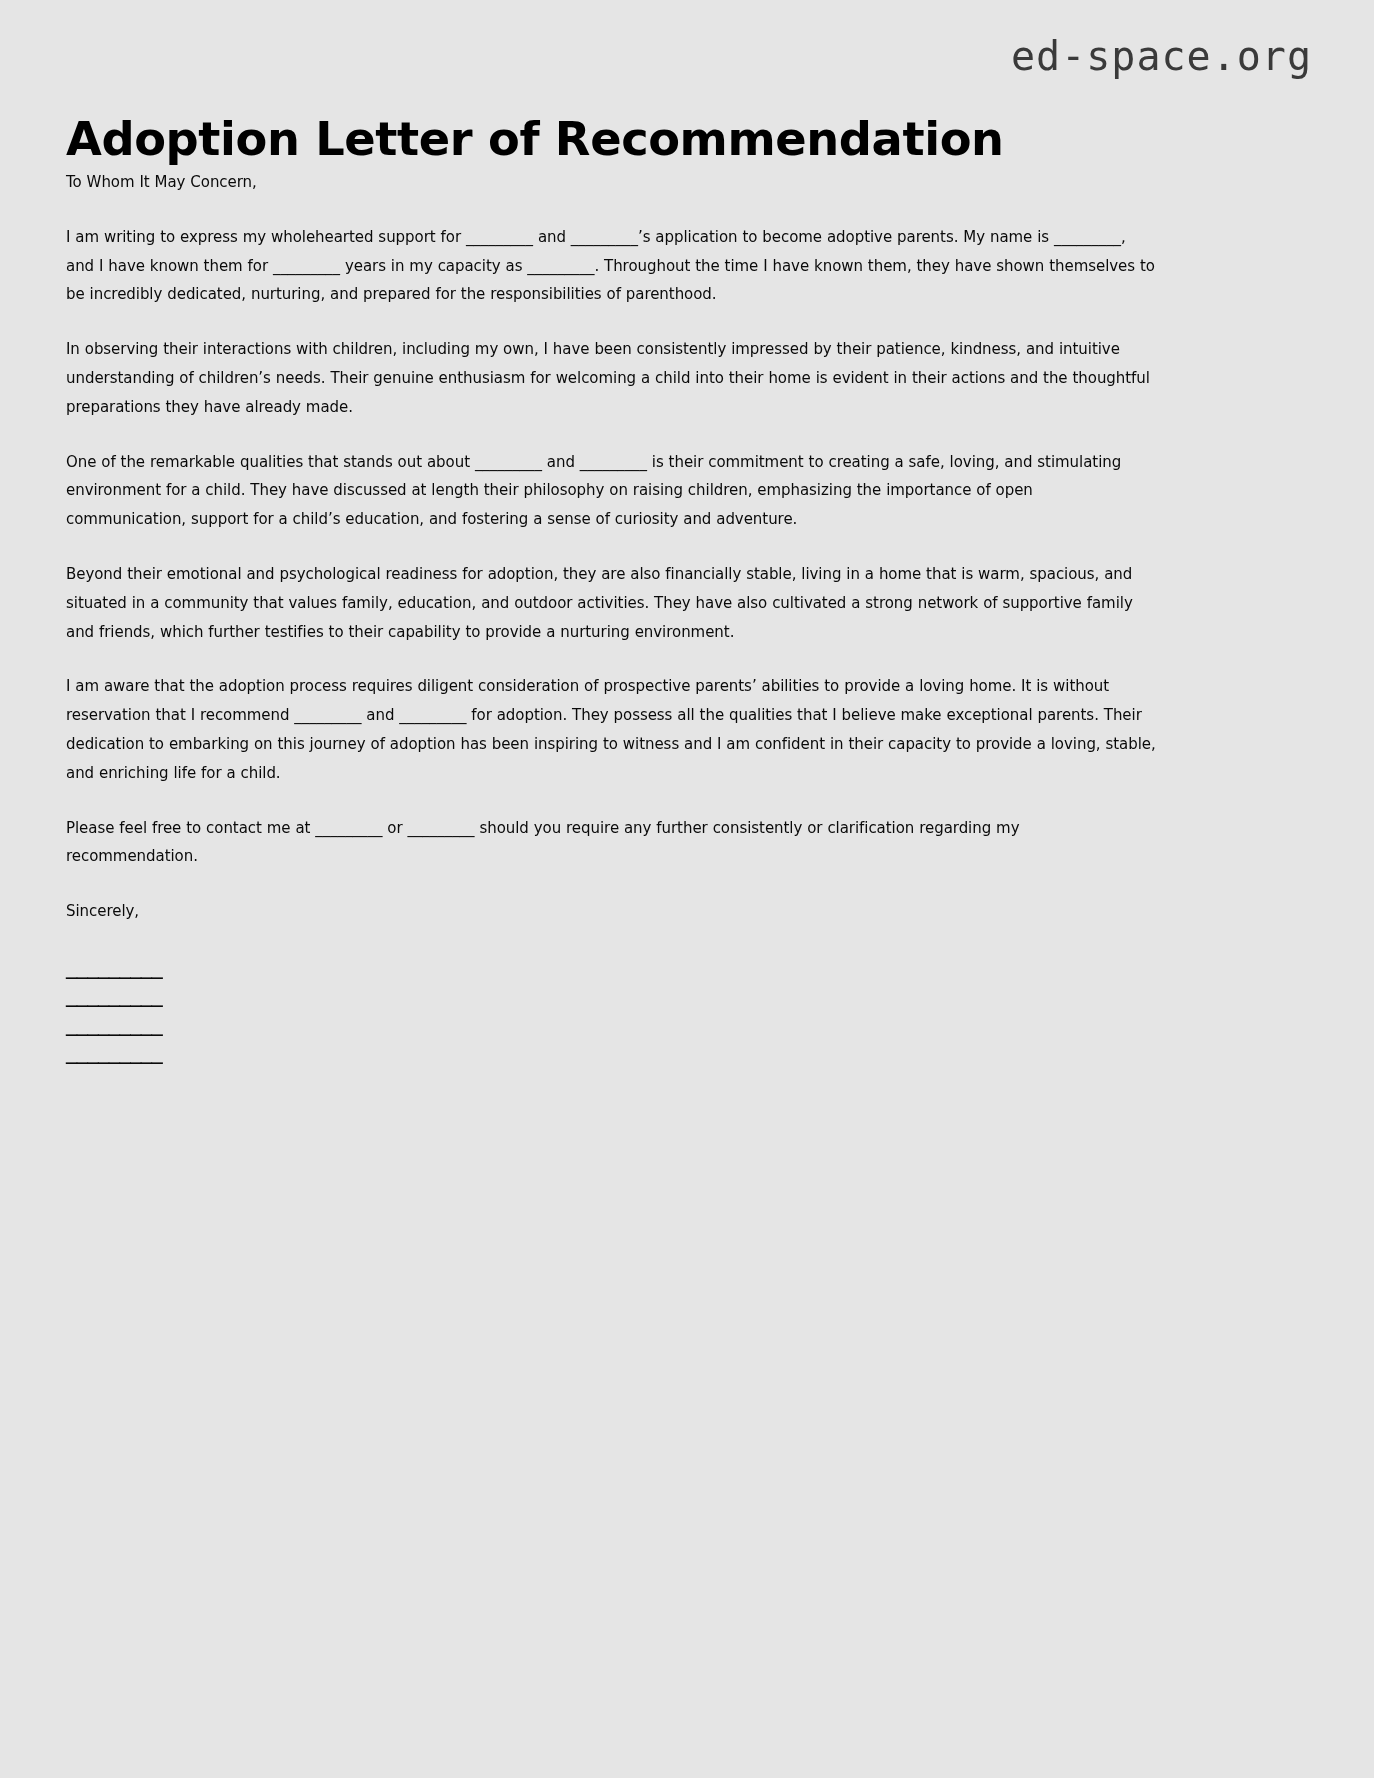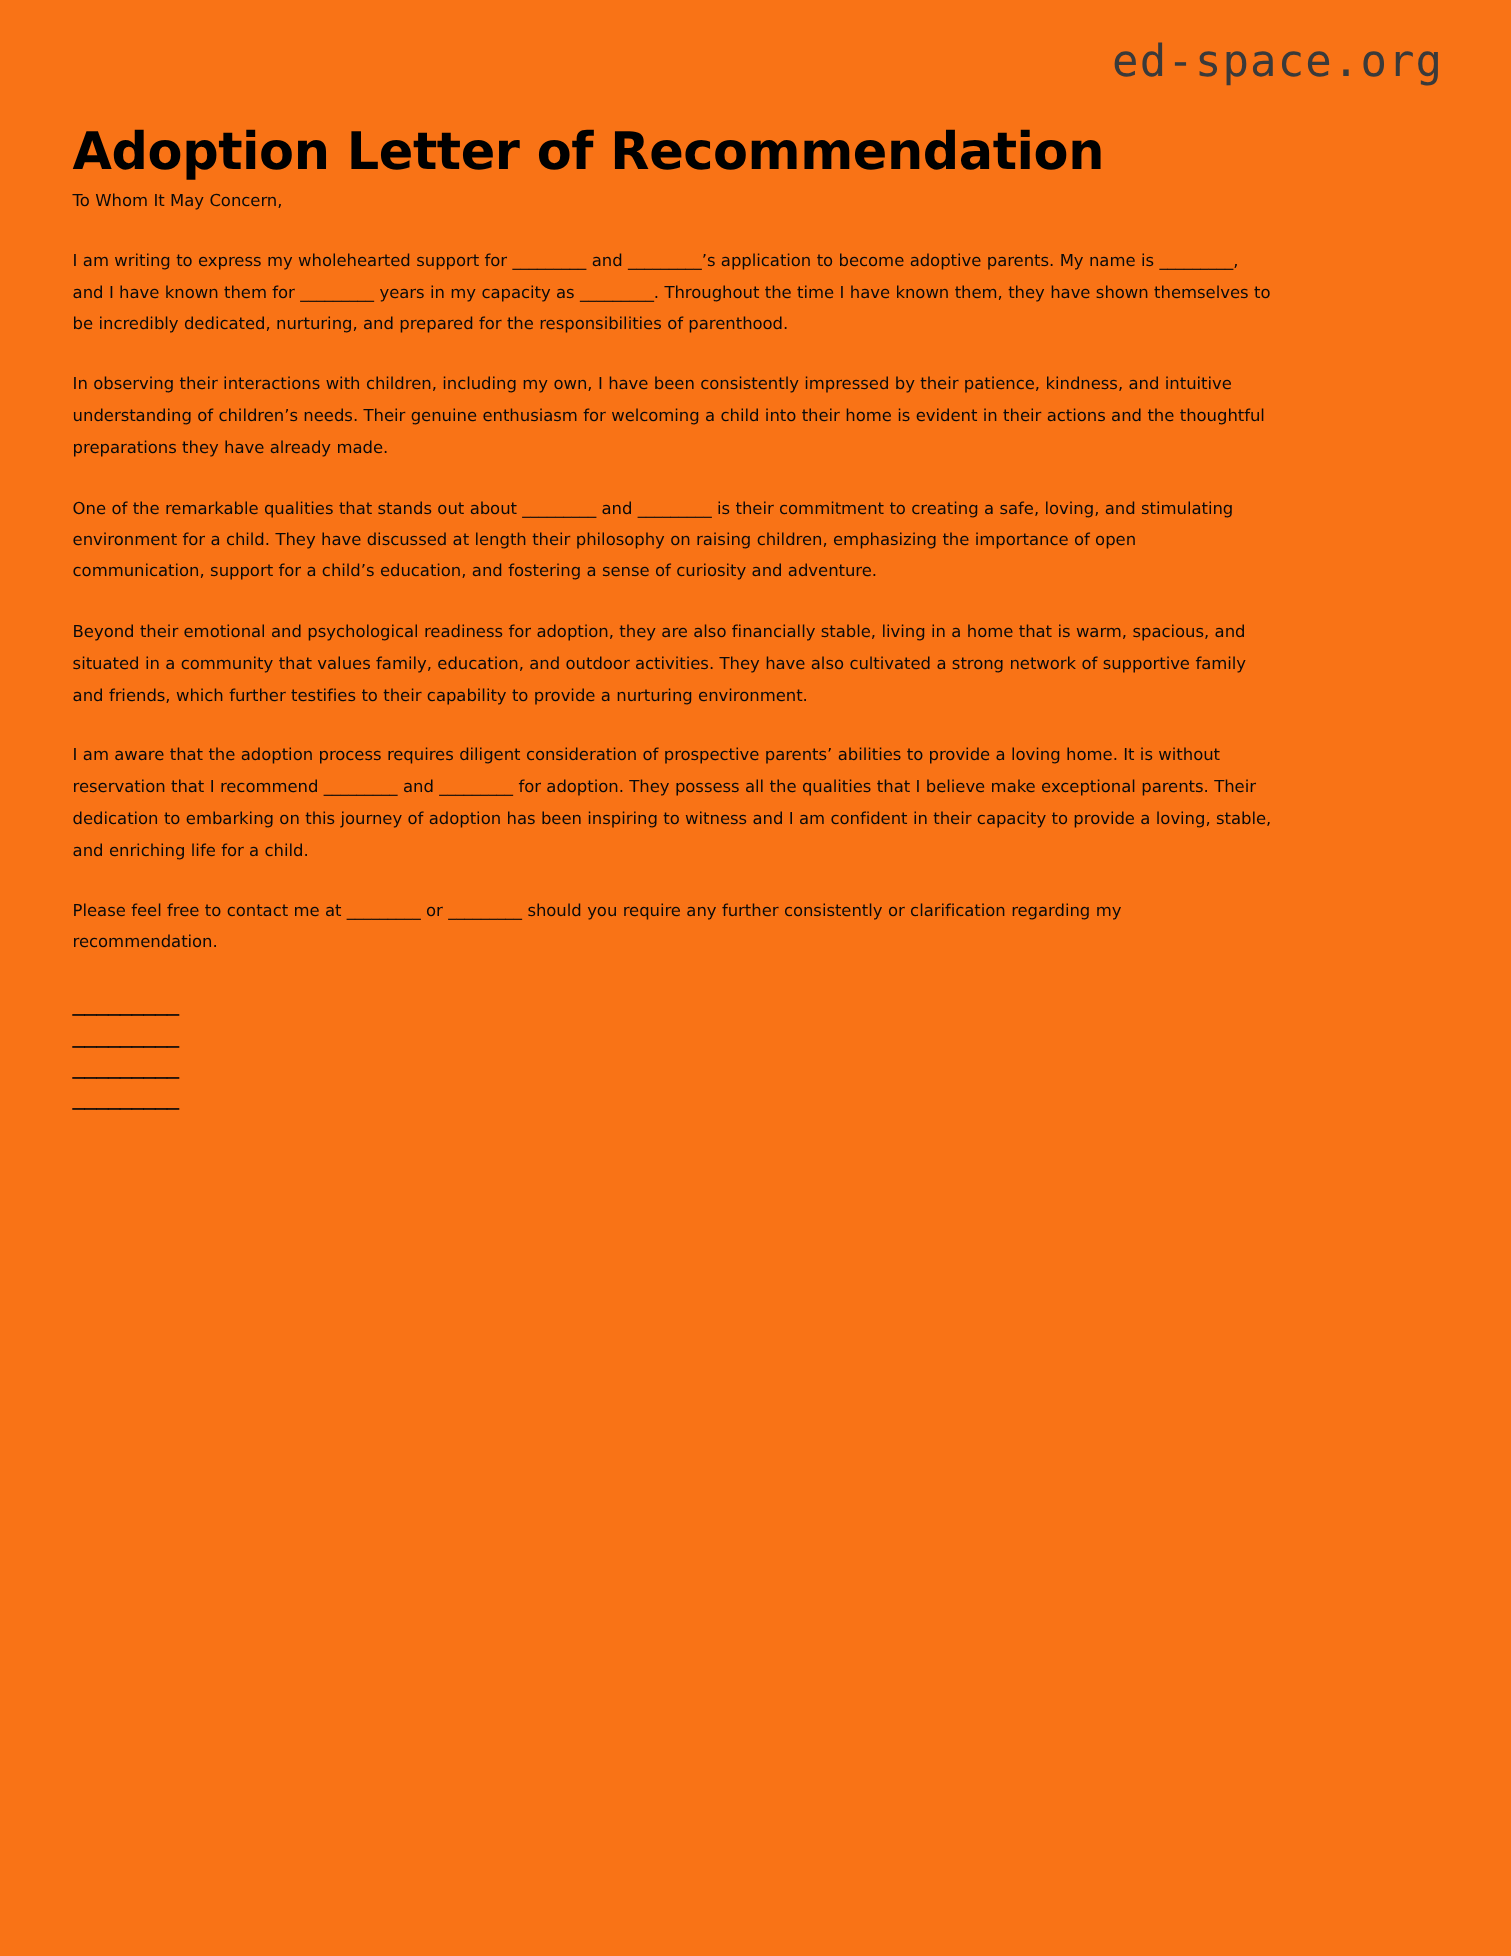--- a/index.html
+++ b/index.html
@@ -13,21 +13,21 @@
     height: 1778px;
     font-family: "Liberation Sans", sans-serif;
     color: #000000;
     overflow: hidden;
   }
 
   .page {
     position: relative;
     width: 1374px;
     height: 1778px;
-    background: #f97316;
+    background: #e5e5e5;
     padding: 0;
   }
 
   
   .site-brand {
     position: absolute;
     top: 36px;
     right: 62px;
     font-family: "DejaVu Sans Mono", "Liberation Mono", monospace;
     font-size: 40px;
@@ -107,20 +107,21 @@
     <p class="para">In observing their interactions with children, including my own, I have been consistently impressed by their patience, kindness, and intuitive understanding of children’s needs. Their genuine enthusiasm for welcoming a child into their home is evident in their actions and the thoughtful preparations they have already made.</p>
 
     <p class="para">One of the remarkable qualities that stands out about _________ and _________ is their commitment to creating a safe, loving, and stimulating environment for a child. They have discussed at length their philosophy on raising children, emphasizing the importance of open communication, support for a child’s education, and fostering a sense of curiosity and adventure.</p>
 
     <p class="para">Beyond their emotional and psychological readiness for adoption, they are also financially stable, living in a home that is warm, spacious, and situated in a community that values family, education, and outdoor activities. They have also cultivated a strong network of supportive family and friends, which further testifies to their capability to provide a nurturing environment.</p>
 
     <p class="para">I am aware that the adoption process requires diligent consideration of prospective parents’ abilities to provide a loving home. It is without reservation that I recommend _________ and _________ for adoption. They possess all the qualities that I believe make exceptional parents. Their dedication to embarking on this journey of adoption has been inspiring to witness and I am confident in their capacity to provide a loving, stable, and enriching life for a child.</p>
 
     <p class="para">Please feel free to contact me at _________ or _________ should you require any further consistently or clarification regarding my recommendation.</p>
 
+    <p class="para">Sincerely,</p>
 
     <div class="sign-block">
       <div class="sign-line">_________</div>
       <div class="sign-line">_________</div>
       <div class="sign-line">_________</div>
       <div class="sign-line">_________</div>
     </div>
 
   </div>
 </div>

